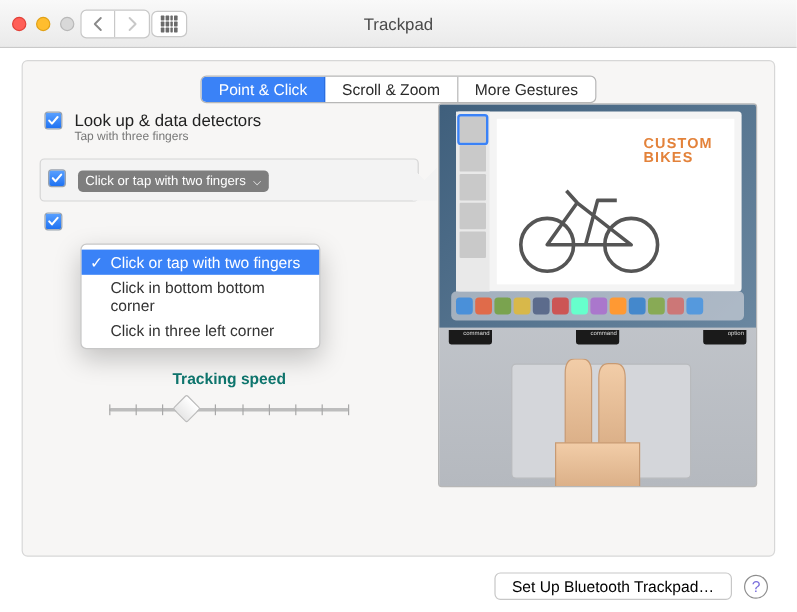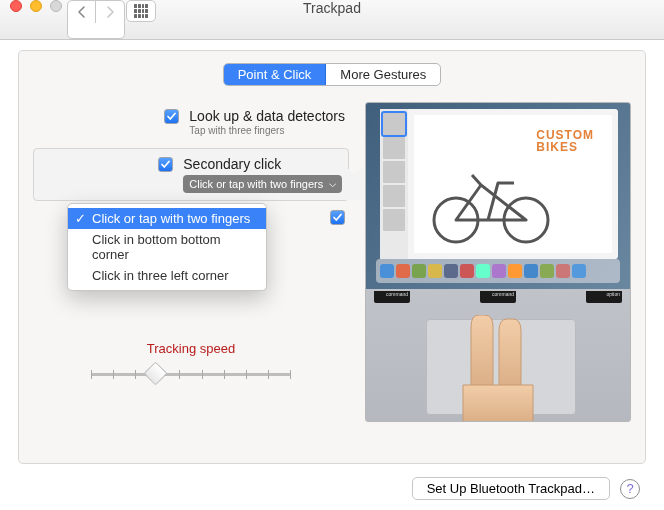--- a/index.html
+++ b/index.html
@@ -11,20 +11,21 @@
     height: 510px;
     overflow: hidden;
     color: #333;
   }
   
   .titlebar {
     height: 40px;
     background: linear-gradient(#f9f9f9,#eaeaea);
     border-bottom: 1px solid #c9c9c9;
     display: flex;
+    align-items: center;
     padding: 0 10px;
     gap: 1px;
     position: relative;
   }
   .traffic { display:flex; gap:8px; margin-right:4px;}
   .tl { width:12px;height:12px;border-radius:50%; }
   .tl.red{background:#ff5f57;border:1px solid #e24138;}
   .tl.yel{background:#ffbd2e;border:1px solid #e1a117;}
   .tl.grn{background:#d8d8d8;border:1px solid #b8b8b8;}
   .navbtns{display:flex;border:1px solid #c8c8c8;border-radius:5px;overflow:hidden;background:#fff;}
@@ -39,29 +40,29 @@
   
   .panel{
     margin:10px 18px 12px 18px;
     border:1px solid #d7d7d7;
     border-radius:5px;
     background:#f7f6f5;
     height:414px;
     padding:12px 14px 16px 14px;
     position:relative;
   }
-  .tabs{display:flex;justify-content:center;margin-bottom:16px;}
+  .tabs{display:flex;justify-content:center;}
   .segmented{display:flex;border:1px solid #b7b7b7;border-radius:5px;overflow:hidden;background:#fff;}
   .segmented div{padding:3px 14px;font-size:13px;color:#2a2a2a;border-right:1px solid #b7b7b7;}
   .segmented div:last-child{border-right:none;}
   .segmented .active{background:#3a82f7;color:#fff;border-right-color:#2a6de0;}
   .maingrid{display:flex;gap:16px;align-items:flex-start;}
   .leftcol{flex:0 0 316px;}
   .rightcol{flex:1;display:flex;justify-content:flex-start;}
-  .option{display:flex;gap:10px;padding:6px 4px;justify-content:flex-end;}
+  .option{display:flex;gap:10px;padding:6px 4px;}
   .option.arrow{background:#f3f3f3;border:1px solid #d5d5d5;border-radius:4px;padding:7px 6px;position:relative;margin:6px 0;}
   .option.arrow::after{
     content:"";position:absolute;right:-16px;top:0;bottom:0;width:20px;
     background:linear-gradient(135deg,transparent 50%,#f3f3f3 50%),linear-gradient(45deg,#f3f3f3 50%,transparent 50%);
   }
   .opt-text .title{font-size:14px;color:#222;margin-bottom:1px;}
   .opt-text .sub{font-size:10px;color:#777;}
   .cb{width:15px;height:15px;border:1px solid #9aa3ae;border-radius:3px;background:linear-gradient(#59a0ff,#1f72f2);display:flex;align-items:center;justify-content:center;flex-shrink:0;margin-top:1px;}
   .cb svg{display:block;}
   .popup-trigger{display:inline-flex;align-items:center;background:#7e7e7e;color:#fff;border-radius:4px;padding:0 6px;height:18px;font-size:11px;gap:6px;margin-top:2px;}
@@ -72,21 +73,21 @@
     background:#fff;border:1px solid #c7c7c7;border-radius:5px;
     box-shadow:0 8px 22px rgba(0,0,0,0.22);
     padding:4px 0;
     z-index:10;
   }
   .menu-item{padding:3px 10px 3px 24px;position:relative;font-size:13px;color:#333;}
   .menu-item.sel{background:#3a82f7;color:#fff;}
   .menu-item .check{position:absolute;left:7px;top:3px;}
   
   .speed{margin-top:110px;text-align:center;}
-  .speed .lbl{font-size:13px;color:#b91c1c;margin-bottom:6px;}
+  .speed .lbl{font-size:13px;color:#0f766e;margin-bottom:6px;font-weight:bold;}
   .slider{width:200px;margin:0 auto;position:relative;height:28px;}
   .track{position:absolute;top:11px;left:0;right:0;height:3px;background:#bdbdbd;border-radius:2px;}
   .ticks{position:absolute;top:8px;left:0;right:0;display:flex;justify-content:space-between;}
   .ticks span{width:1px;height:9px;background:#a8a8a8;}
   .knob{position:absolute;top:3px;left:56px;width:17px;height:17px;background:linear-gradient(#fff,#e7e7e7);border:1px solid #bcbcbc;border-radius:2px;transform:rotate(45deg);}
   .slider-labels{display:flex;justify-content:space-between;width:206px;margin:2px auto 0;font-size:11px;color:#555;}
   
   .preview{
     width:266px;height:320px;border-radius:3px;overflow:hidden;
     background:linear-gradient(#cfd2d7,#b5b9bf);
@@ -150,20 +151,21 @@
         <span></span>
     </div>
   </div>
   <div class="wintitle">Trackpad</div>
 </div>
 
 <div class="panel">
   <div class="tabs">
     <div class="segmented">
       <div class="active">Point &amp; Click</div>
+      <div>Scroll &amp; Zoom</div>
       <div>More Gestures</div>
     </div>
   </div>
 
   <div class="maingrid">
     <div class="leftcol">
 
       <div class="option">
         <div class="cb">
           <svg width="11" height="11" viewBox="0 0 11 11">
@@ -176,21 +178,20 @@
         </div>
       </div>
 
       <div class="option arrow">
         <div class="cb">
           <svg width="11" height="11" viewBox="0 0 11 11">
               <path d="M2 5.5 L4.3 8 L9 2.5" stroke="#fff" stroke-width="1.7" fill="none" stroke-linecap="round" stroke-linejoin="round"></path>
             </svg>
         </div>
         <div class="opt-text">
-          <div class="title">Secondary click</div>
           <div class="popup-trigger">
             <span>Click or tap with two fingers</span>
             <span class="chev">⌵</span>
           </div>
         </div>
       </div>
 
       <div class="option" style="padding-top:2px;">
         <div class="cb">
           <svg width="11" height="11" viewBox="0 0 11 11">

